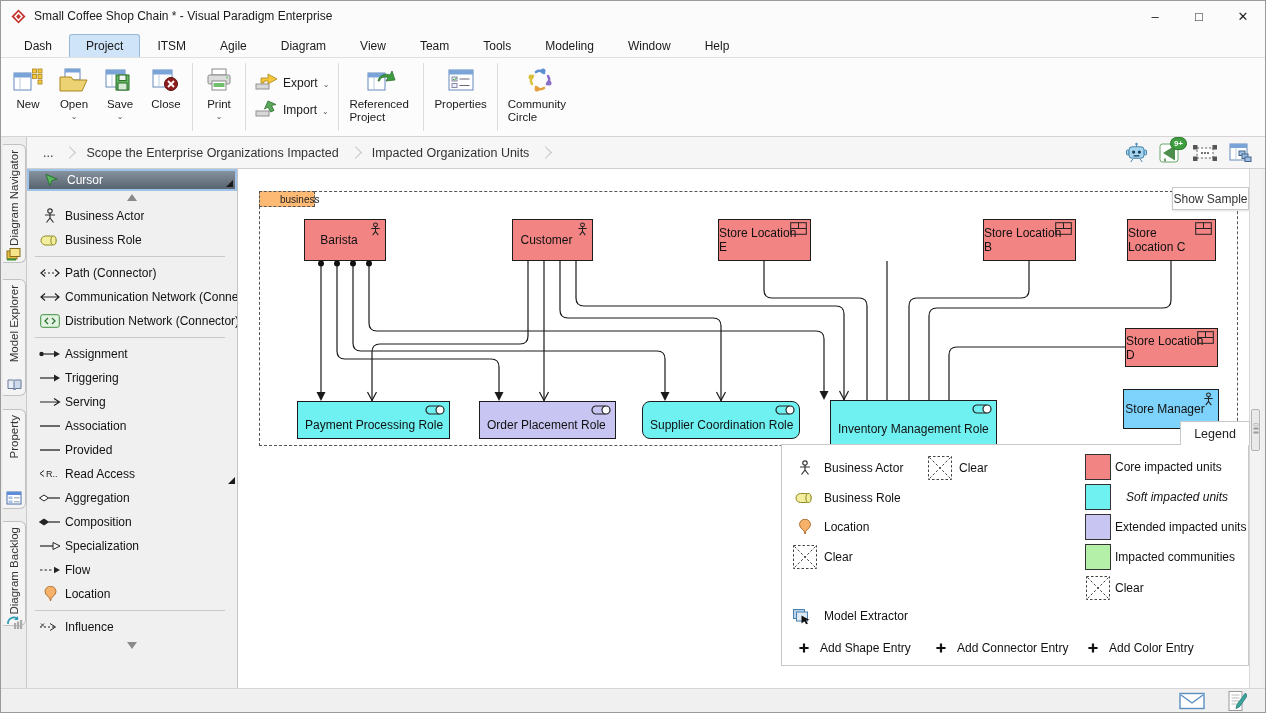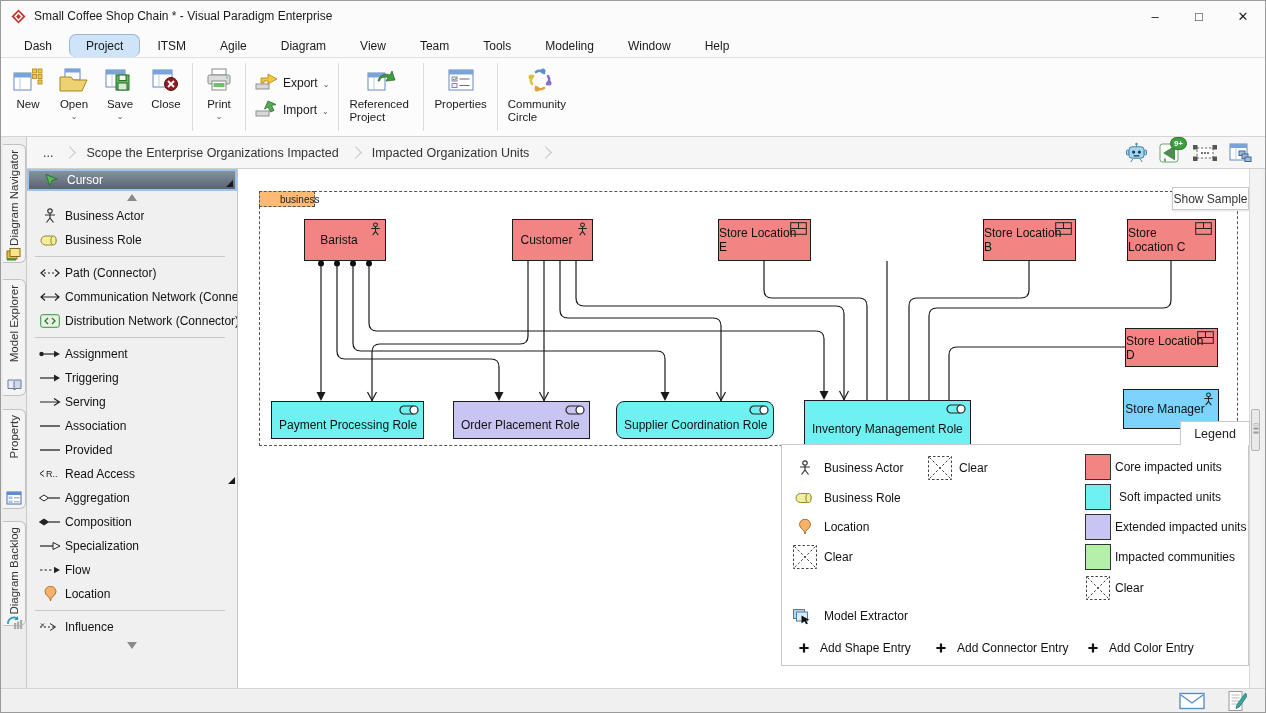--- a/index.html
+++ b/index.html
@@ -7,21 +7,21 @@
   .win{position:relative;width:1266px;height:713px;background:#f0f0f0;border:1px solid #9a9a9a;overflow:hidden;}
   
   .titlebar{position:absolute;left:0;top:0;width:100%;height:30px;background:#fbfbfb;display:flex;align-items:center;}
   .title-logo{margin:0 8px 0 10px;display:flex;}
   .title-text{font-size:12px;color:#1a1a1a;}
   .win-controls{margin-left:auto;display:flex;height:100%;}
   .wc{width:44px;height:100%;display:flex;align-items:center;justify-content:center;font-size:13px;color:#222;}
   
   .menubar{position:absolute;left:0;top:30px;width:100%;height:26px;background:#fbfbfb;display:flex;align-items:flex-end;padding-left:6px;}
   .menu-item{font-size:12px;color:#1a1a1a;padding:4px 16px;border:1px solid transparent;border-bottom:none;border-radius:3px 3px 0 0;}
-  .menu-item.active{background:#cfe4f8;border-color:#98b8d8;border-radius:7px;}
+  .menu-item.active{background:#cfe4f8;border-color:#98b8d8;}
   
   .toolbar{position:absolute;left:0;top:56px;width:100%;height:80px;background:#fcfcfc;border-top:1px solid #e0e0e0;border-bottom:1px solid #d5d5d5;display:flex;align-items:stretch;padding:3px 4px;}
   .tbtn{display:flex;flex-direction:column;align-items:center;justify-content:flex-start;padding:3px 7px 1px;min-width:46px;max-width:78px;}
   .ticon{height:32px;display:flex;align-items:center;justify-content:center;}
   .tlabel{font-size:11.5px;color:#1a1a1a;line-height:1.15;margin-top:2px;}
   .tchev{font-size:8px;color:#555;line-height:1;margin-top:2px;}
   .tsep{width:1px;background:#dcdcdc;margin:2px 3px;}
   .tstack{display:flex;flex-direction:column;justify-content:center;gap:6px;padding:0 6px;}
   .srow{display:flex;align-items:center;gap:5px;}
   .srow .tlabel{margin-top:0;font-size:12px;}
@@ -48,21 +48,21 @@
   .psep div{height:1px;background:#c9c9c9;width:190px;margin-left:8px;}
   .pscroll{height:13px;display:flex;align-items:center;justify-content:center;}
   .tri-up{width:0;height:0;border-left:5px solid transparent;border-right:5px solid transparent;border-bottom:7px solid #8a8a8a;}
   .tri-down{width:0;height:0;border-left:5px solid transparent;border-right:5px solid transparent;border-top:7px solid #8a8a8a;}
   
   .canvas{position:absolute;left:237px;top:168px;width:1023px;height:519px;background:#fff;overflow:hidden;}
   .group-rect{position:absolute;left:21px;top:22px;width:979px;height:255px;border:1px dashed #555;}
   .group-label{position:absolute;left:21px;top:22px;width:56px;height:16px;border:1px dashed #555;background:#fdba74;font-size:10px;color:#222;line-height:15px;padding-left:20px;}
   .node{position:absolute;border:1px solid #1c1c1c;display:flex;align-items:center;justify-content:center;font-size:12px;color:#111;}
   .node .nicon{position:absolute;top:2px;right:3px;display:flex;}
-  .node.kind-role{justify-content:flex-start;padding-left:7px;padding-top:10px;}
+  .node.kind-role{justify-content:flex-start;padding-left:7px;padding-top:10px;margin-left:26px;}
   .show-sample{position:absolute;left:934px;top:18px;width:77px;height:23px;background:#fff;border:1px solid #c9c9c9;font-size:12px;color:#333;box-shadow:0 1px 2px rgba(0,0,0,.12);padding:0;}
   #edges{position:absolute;left:0;top:0;}
   
   .legend-tab{position:absolute;left:942px;top:252px;width:70px;height:24px;background:#fff;border:1px solid #c8c8c8;border-bottom:none;font-size:12.5px;color:#222;text-align:center;line-height:24px;z-index:5;}
   .legend{position:absolute;left:543px;top:275px;width:468px;height:222px;background:#fff;border:1px solid #c8c8c8;z-index:4;}
   .lg-item{position:absolute;font-size:12px;color:#111;white-space:nowrap;}
   .lg-ico{position:absolute;display:flex;align-items:center;justify-content:center;}
   .lg-swatch{position:absolute;width:26px;height:26px;border:1px solid #333;}
   
   .vscroll{position:absolute;right:0;top:0;width:12px;height:519px;background:#f3f3f3;border-left:1px solid #d8d8d8;}
@@ -591,21 +591,21 @@
         <span class="lg-ico" style="left: 158px; top: 23px; transform: translate(-50%, -50%);">
           <svg width="25" height="25" viewBox="0 0 25 25" fill="#fff" stroke="#444" stroke-dasharray="2.5 2">
             <rect x="1" y="1" width="23" height="23"></rect>
             <path d="M2 2 23 23M23 2 2 23" fill="none"></path>
           </svg>
         </span>
         <span class="lg-item" style="left: 177px; top: 16px;">Clear</span>
         <div class="lg-swatch" style="left: 303px; top: 9px; background: rgb(243, 132, 132);"></div>
         <span class="lg-item" style="left: 333px; top: 15px;">Core impacted units</span>
         <div class="lg-swatch" style="left: 303px; top: 39px; background: rgb(112, 241, 241);"></div>
-        <span class="lg-item" style="left: 337px; top: 45px;">Soft impacted units</span>
+        <span class="lg-item" style="left: 344px; top: 45px; font-style: italic;">Soft impacted units</span>
         <div class="lg-swatch" style="left: 303px; top: 69px; background: rgb(201, 197, 242);"></div>
         <span class="lg-item" style="left: 333px; top: 75px;">Extended impacted units</span>
         <div class="lg-swatch" style="left: 303px; top: 99px; background: rgb(181, 240, 168);"></div>
         <span class="lg-item" style="left: 333px; top: 105px;">Impacted communities</span>
         <span class="lg-ico" style="left: 316px; top: 143px; transform: translate(-50%, -50%);">
           <svg width="25" height="25" viewBox="0 0 25 25" fill="#fff" stroke="#444" stroke-dasharray="2.5 2">
             <rect x="1" y="1" width="23" height="23"></rect>
             <path d="M2 2 23 23M23 2 2 23" fill="none"></path>
           </svg>
         </span>

